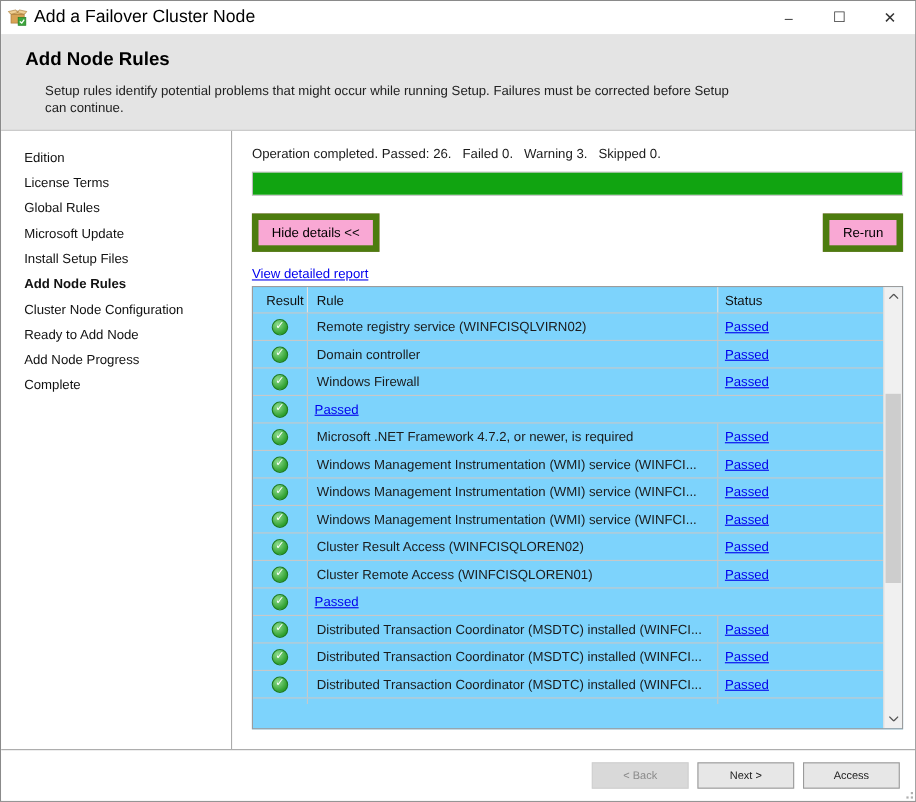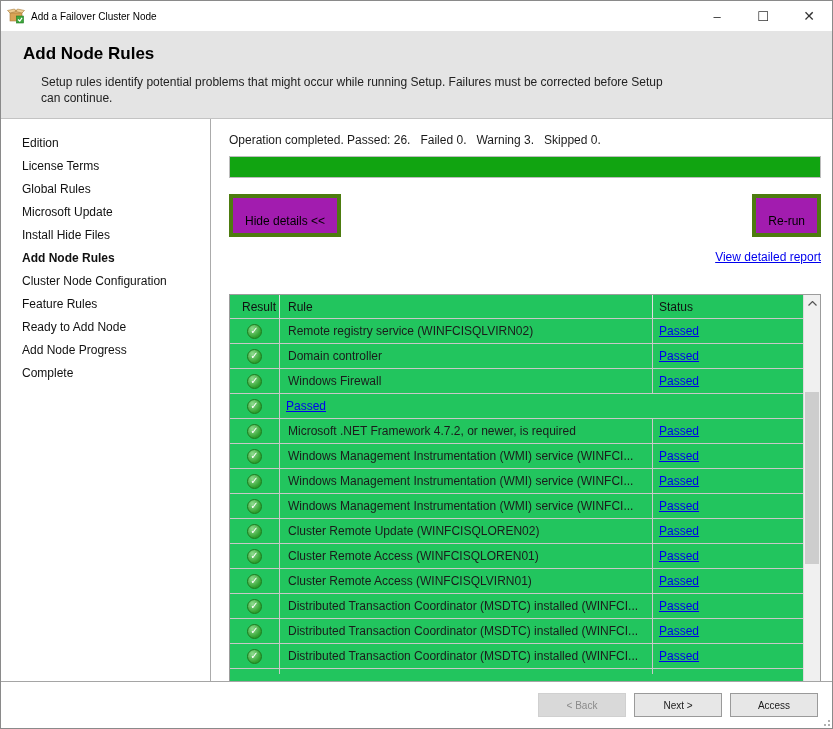--- a/index.html
+++ b/index.html
@@ -18,21 +18,21 @@
     overflow: hidden;
   }
   
   .titlebar {
     height: 30px;
     display: flex; align-items: center;
     background: #fff;
     padding-left: 6px;
   }
   .app-icon { width: 18px; height: 18px; margin-right: 6px; flex: 0 0 auto; }
-  .titlebar-text { font-size: 10px; color: #000; flex: 1 1 auto; }
+  .titlebar-text { font-size: 16px; color: #000; flex: 1 1 auto; }
   .win-controls { display: flex; height: 100%; }
   .win-btn {
     width: 46px; height: 100%;
     display: flex; align-items: center; justify-content: center;
     font-size: 13px; color: #333; cursor: default;
   }
   .win-btn.close { font-size: 14px; }
   
   .wiz-header {
     height: 88px;
@@ -61,41 +61,41 @@
   .progress {
     height: 22px; width: 592px;
     border: 1px solid #bcbcbc;
     background: #e6e6e6;
     margin-bottom: 16px;
   }
   .progress-fill { height: 100%; background: var(--progress-green, #11a411); }
   .details-row { display: flex; justify-content: space-between; width: 592px; margin-bottom: 13px; }
   .btn {
     display: inline-block;
-    background: #a21caf;
-    border: 4px solid #4d7c0f;
+    background: #f9a8d4;
+    border: 6px solid #4d7c0f;
     font-size: 12px; color: #000;
-    padding: 16px 12px 5px 12px;
+    padding: 4px 12px 5px 12px;
     text-align: center;
     cursor: default;
   }
-  .report-link-wrap { margin-bottom: 30px; text-align: right; }
+  .report-link-wrap { margin-bottom: 4px; }
   a.link, .link {
     color: var(--link-blue, #0000EE);
     text-decoration: underline;
     font-size: 12px;
     cursor: pointer;
   }
   
   .rules-table {
     width: 592px; height: 403px;
     border: 1px solid #9c9c9c;
     display: flex;
     overflow: hidden;
-    background: #22c55e;
+    background: #7dd3fc;
   }
   .table-main { width: 573px; flex: 0 0 auto; overflow: hidden; }
   .t-header { display: flex; height: 24px; border-bottom: 1px solid #c8c8c8; }
   .t-header .hc { font-size: 12px; color: #111; line-height: 24px; }
   .hc-result { width: 50px; padding-left: 12px; border-right: 1px solid #e0e0e0; }
   .hc-rule { width: 373px; padding-left: 8px; border-right: 1px solid #e0e0e0; }
   .hc-status { flex: 1; padding-left: 6px; }
   .t-row { display: flex; height: 25px; border-bottom: 1px solid #c8c8c8; align-items: stretch; }
   .c-result { width: 50px; border-right: 1px solid #c8c8c8; display: flex; align-items: center; justify-content: center; }
   .c-rule {
@@ -191,24 +191,23 @@
     <div class="wiz-title">Add Node Rules</div>
     <div class="wiz-desc">Setup rules identify potential problems that might occur while running Setup. Failures must be corrected before Setup can continue.</div>
   </div>
 
   <div class="body-area">
     <div class="sidebar" id="sidebar">
         <div class="nav-item">Edition</div>
         <div class="nav-item">License Terms</div>
         <div class="nav-item">Global Rules</div>
         <div class="nav-item">Microsoft Update</div>
-        <div class="nav-item">Install Hide Files</div>
+        <div class="nav-item">Install Setup Files</div>
         <div class="nav-item active">Add Node Rules</div>
         <div class="nav-item">Cluster Node Configuration</div>
-        <div class="nav-item">Feature Rules</div>
         <div class="nav-item">Ready to Add Node</div>
         <div class="nav-item">Add Node Progress</div>
         <div class="nav-item">Complete</div>
       </div>
 
     <div class="content">
       <div class="status-line">Operation completed. Passed: 26.   Failed 0.   Warning 3.   Skipped 0.</div>
 
       <div class="progress">
         <div class="progress-fill" id="progress-fill" style="width: 100%;"></div>
@@ -299,39 +298,38 @@
                 </div>
                 <div class="c-rule">Windows Management Instrumentation (WMI) service (WINFCI...</div>
                 <div class="c-status">
                   <span class="link">Passed</span>
                 </div>
               </div>
               <div class="t-row">
                 <div class="c-result">
                   <span class="icon-pass">✓</span>
                 </div>
-                <div class="c-rule">Cluster Remote Update (WINFCISQLOREN02)</div>
+                <div class="c-rule">Cluster Result Access (WINFCISQLOREN02)</div>
                 <div class="c-status">
                   <span class="link">Passed</span>
                 </div>
               </div>
               <div class="t-row">
                 <div class="c-result">
                   <span class="icon-pass">✓</span>
                 </div>
                 <div class="c-rule">Cluster Remote Access (WINFCISQLOREN01)</div>
                 <div class="c-status">
                   <span class="link">Passed</span>
                 </div>
               </div>
               <div class="t-row">
                 <div class="c-result">
                   <span class="icon-pass">✓</span>
                 </div>
-                <div class="c-rule">Cluster Remote Access (WINFCISQLVIRN01)</div>
                 <div class="c-status">
                   <span class="link">Passed</span>
                 </div>
               </div>
               <div class="t-row">
                 <div class="c-result">
                   <span class="icon-pass">✓</span>
                 </div>
                 <div class="c-rule">Distributed Transaction Coordinator (MSDTC) installed (WINFCI...</div>
                 <div class="c-status">

